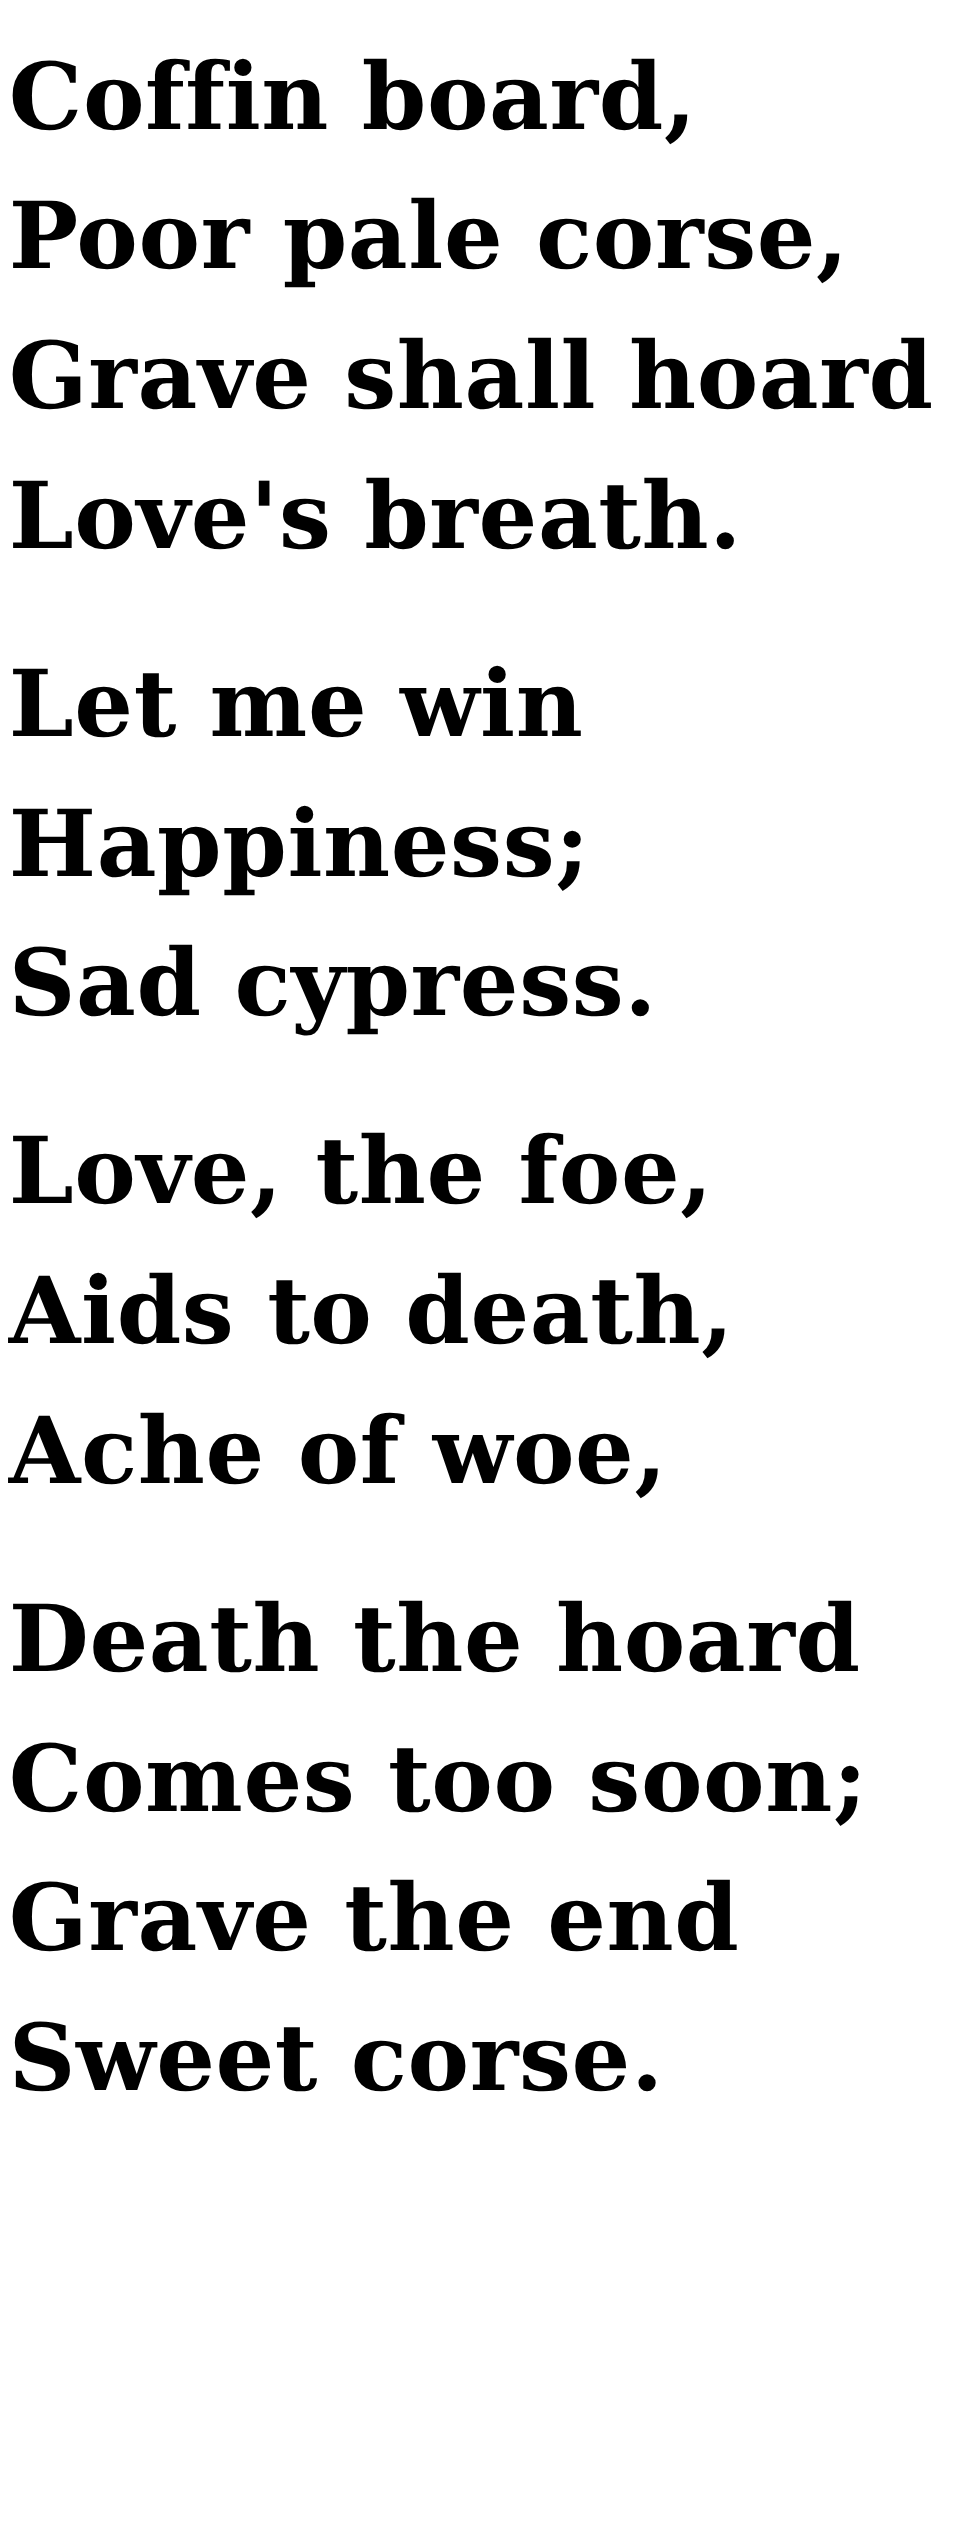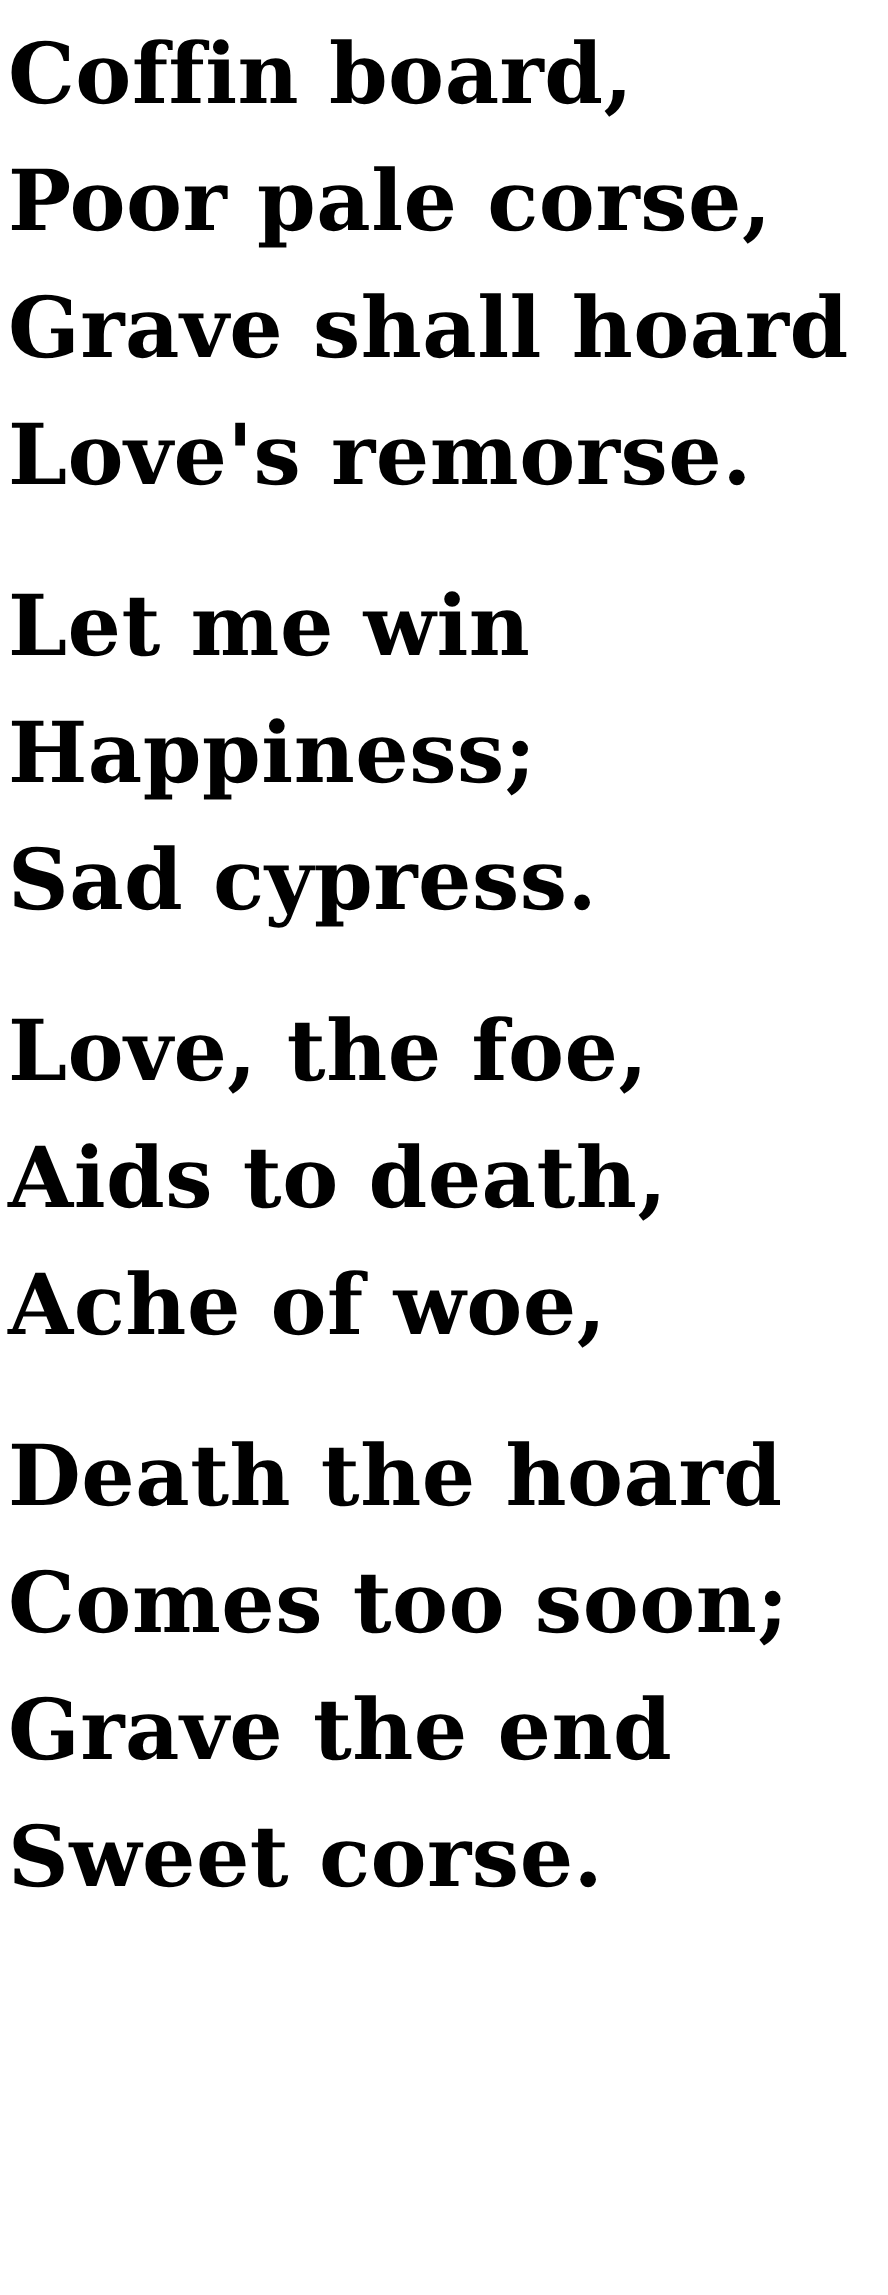--- a/index.html
+++ b/index.html
@@ -10,21 +10,21 @@
   body {
     width: 888px;
     height: 2295px;
     overflow: hidden;
     font-family: "DejaVu Serif", serif;
   }
   #poem {
     box-sizing: border-box;
     width: 888px;
     height: 2295px;
-    padding: 10px 0 0 8px;
+    padding: 24px 0 0 8px;
     background: #ffffff;
   }
   .stanza {
     margin: 0 0 44px 0;
   }
   .stanza:last-child {
     margin-bottom: 0;
   }
   .line {
     display: block;
@@ -41,21 +41,21 @@
 </style>
 </head>
 <body>
 
 <div id="poem">
 
   <div class="stanza">
     <span class="line">Coffin board,</span>
     <span class="line">Poor pale corse,</span>
     <span class="line">Grave shall hoard</span>
-    <span class="line">Love's remorse.</span>
+    <span class="line">Love's breath.</span>
   </div>
 
   <div class="stanza">
     <span class="line">Let me win</span>
     <span class="line">Happiness;</span>
     <span class="line">Sad cypress.</span>
   </div>
 
   <div class="stanza">
     <span class="line">Love, the foe,</span>

